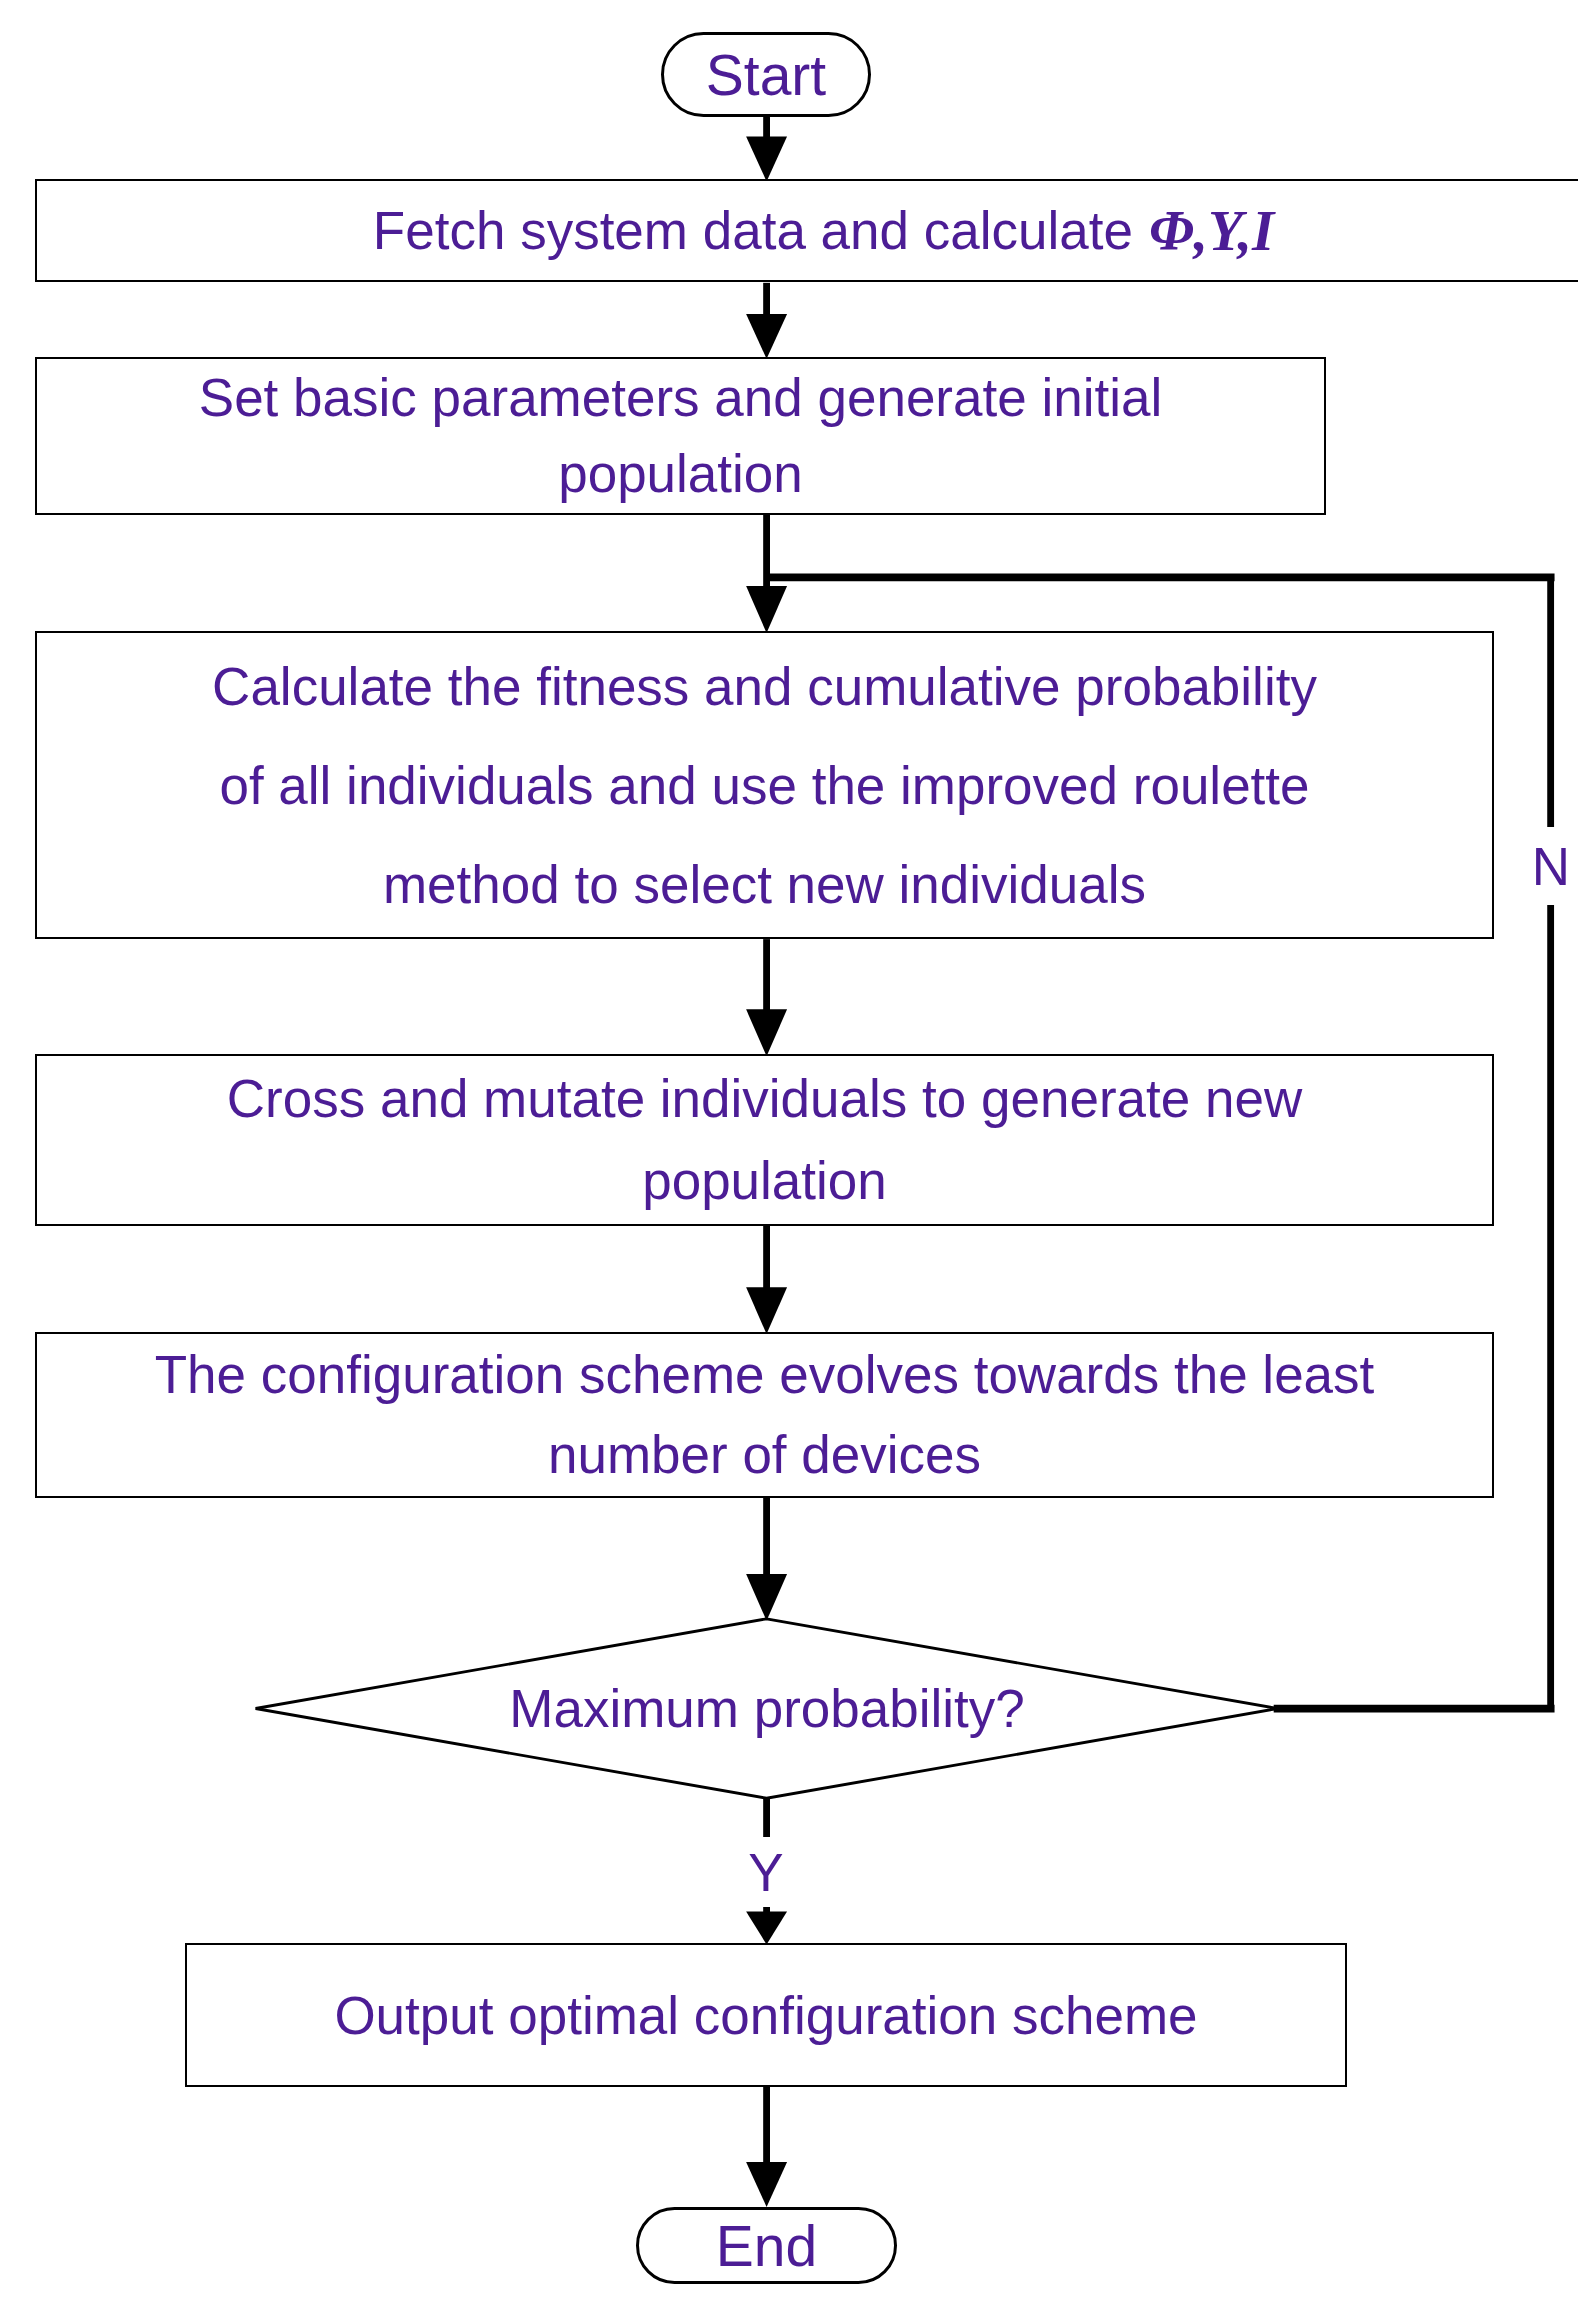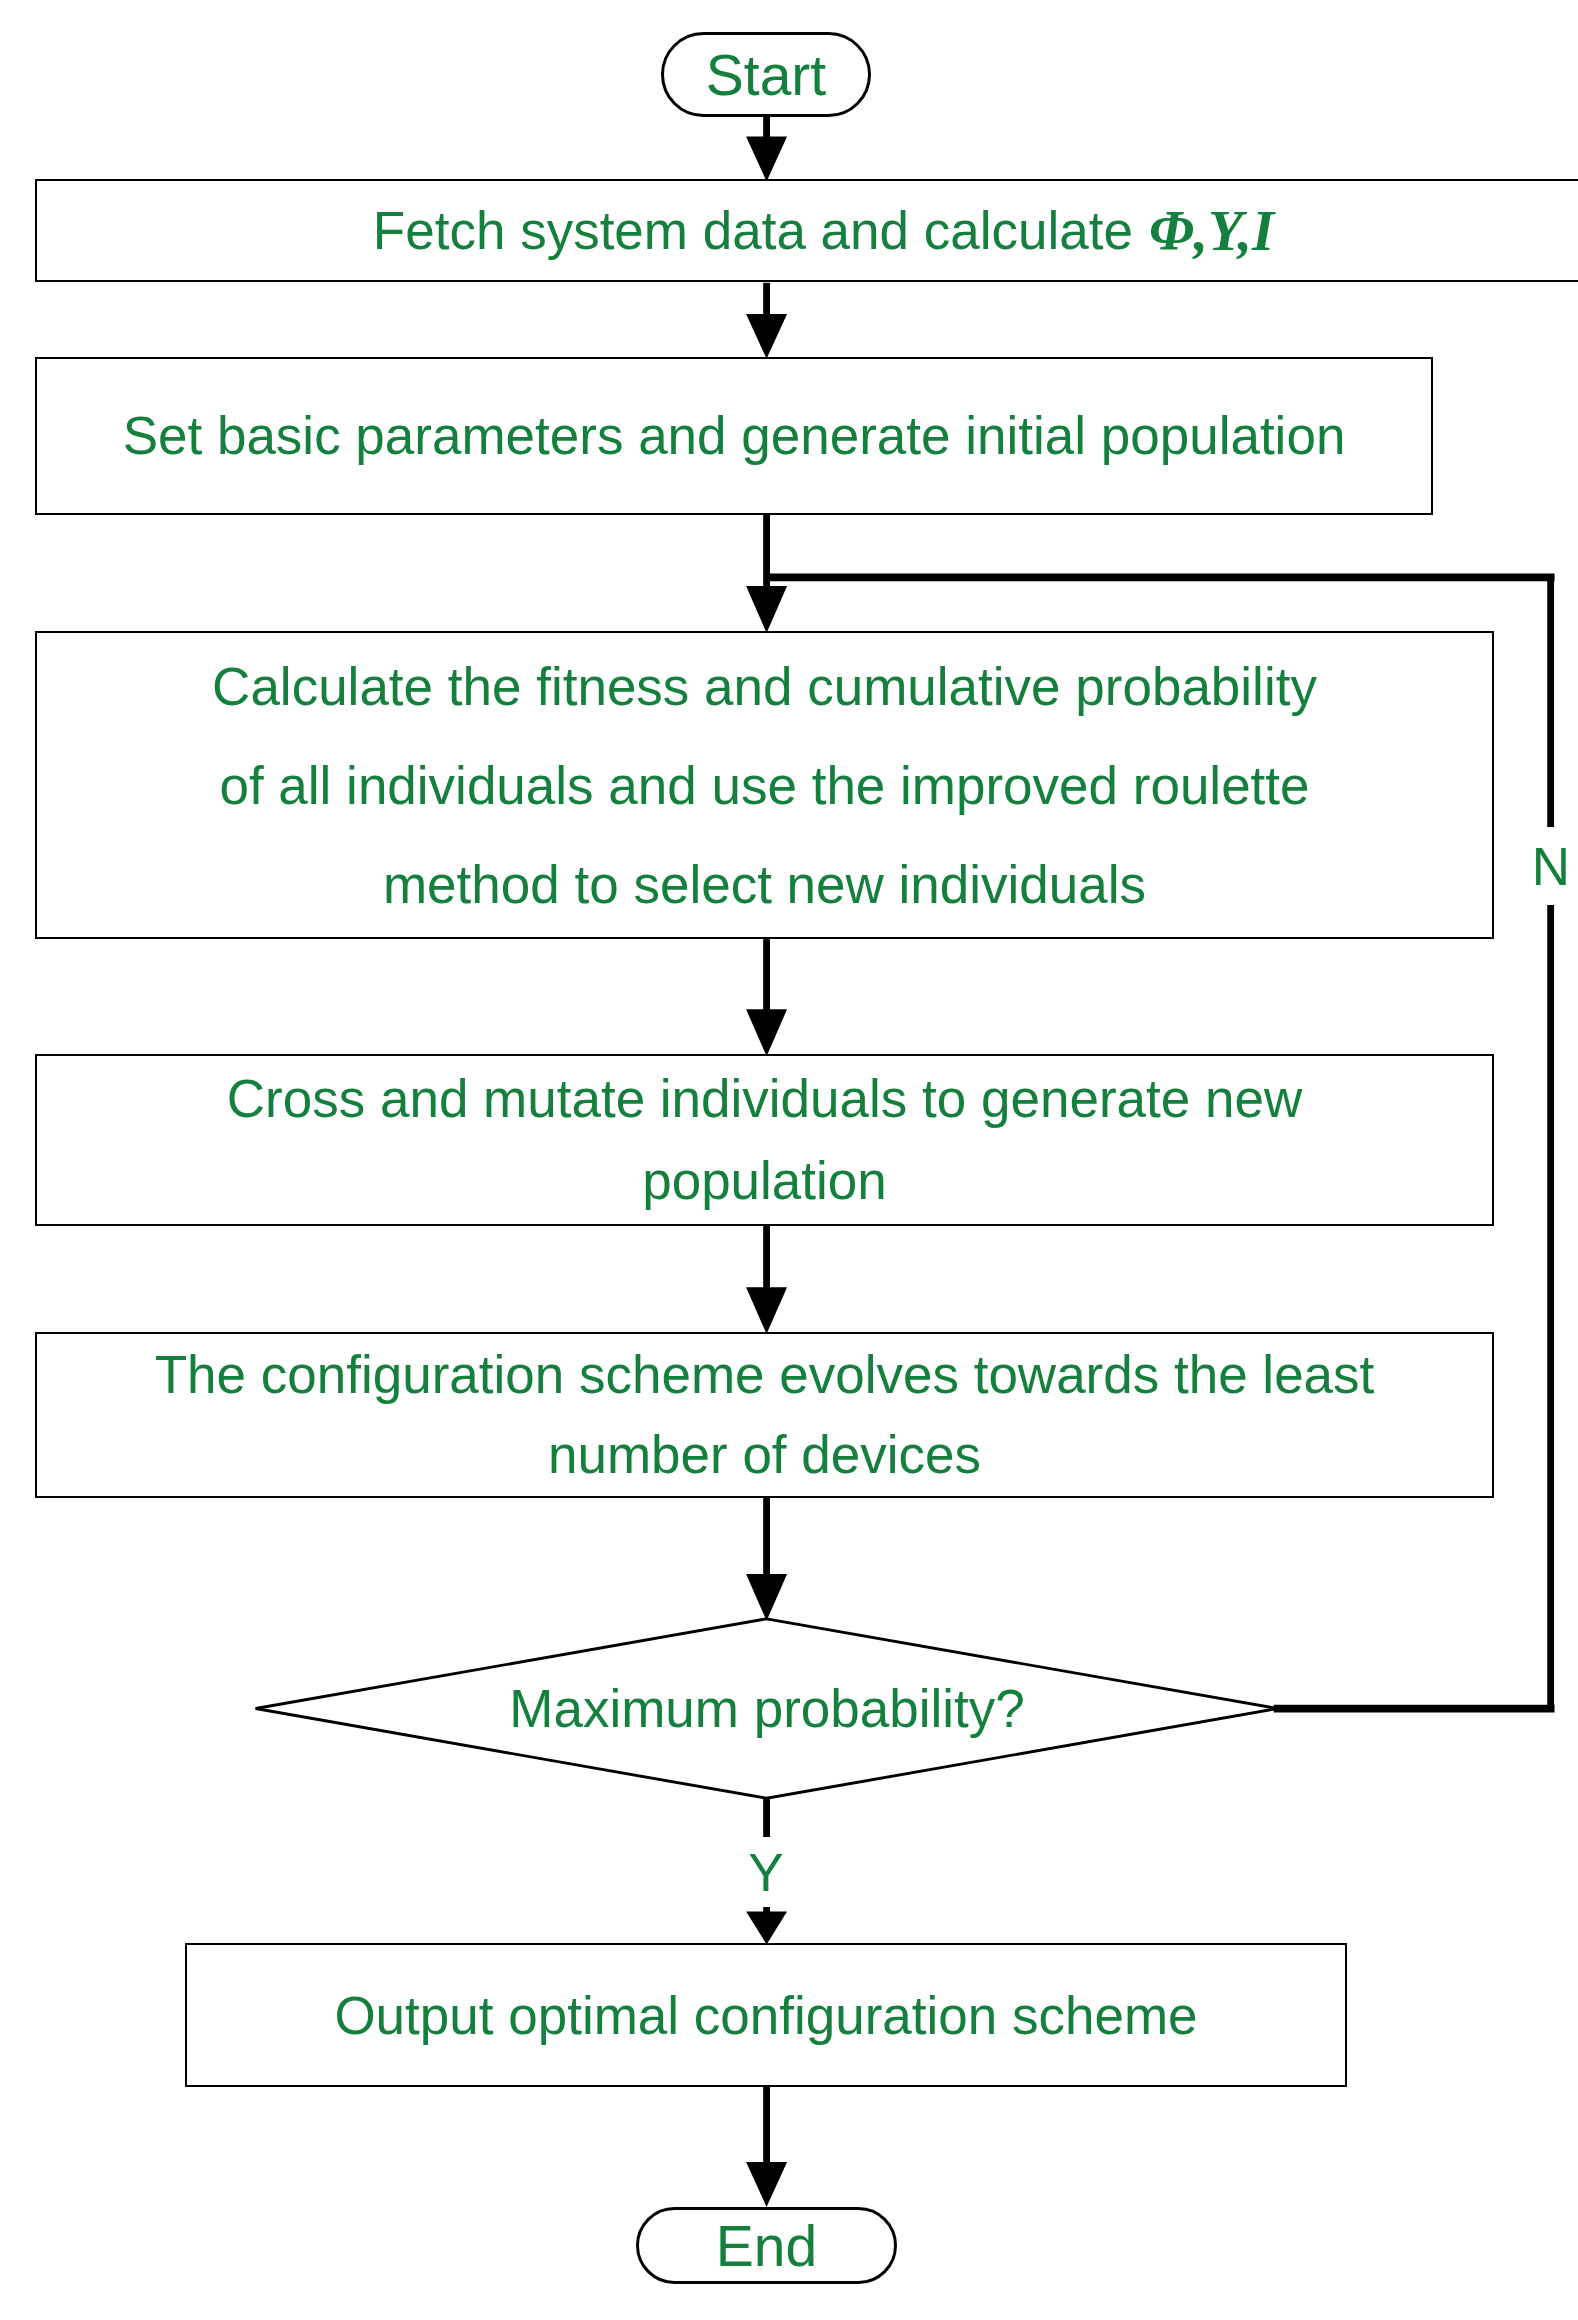--- a/index.html
+++ b/index.html
@@ -2,21 +2,21 @@
 <html><head>
 <meta charset="utf-8">
 <style>
   html, body { margin: 0; padding: 0; background: #ffffff; }
   .canvas {
     position: relative;
     width: 1579px;
     height: 2320px;
     background: #ffffff;
     font-family: "Liberation Sans", "DejaVu Sans", sans-serif;
-    color: #15803d;
+    color: #4c1d95;
   }
   svg.connectors {
     position: absolute;
     left: 0; top: 0;
     width: 1579px; height: 2320px;
     z-index: 1;
   }
   .node {
     position: absolute;
     box-sizing: border-box;
@@ -108,21 +108,21 @@
 
   <div class="node terminator" style="left:661px; top:32px; width:210px; height:85px;">
     <span>Start</span>
   </div>
 
   <div class="node process" style="left:35px; top:179px; width:1577px; height:103px;">
     <span>Fetch system data and calculate</span>
     <span class="math">Φ,Y,I</span>
   </div>
 
-  <div class="node process" style="left:35px; top:357px; width:1398px; height:158px; padding:0 41px;">
+  <div class="node process" style="left:35px; top:357px; width:1291px; height:158px; padding:0 41px;">
     <span class="lines lh78">Set basic parameters and generate initial population</span>
   </div>
 
   <div class="node process" style="left:35px; top:1054px; width:1459px; height:172px; padding:0 137px;">
     <span class="lines lh84">Cross and mutate individuals to generate new population</span>
   </div>
 
   <div class="node process" style="left:35px; top:631px; width:1459px; height:308px;">
     <span class="lines lh102">
       <span style="display:block;">Calculate the fitness and cumulative probability</span>

